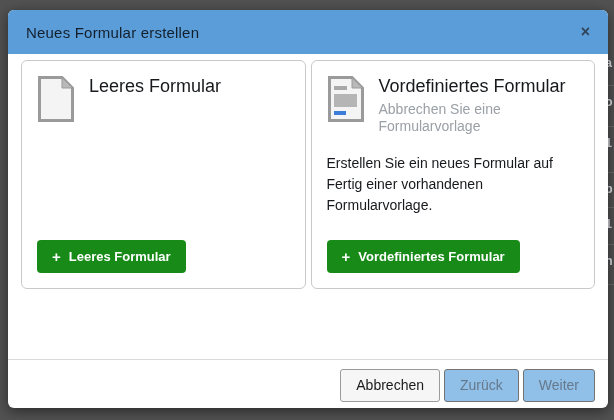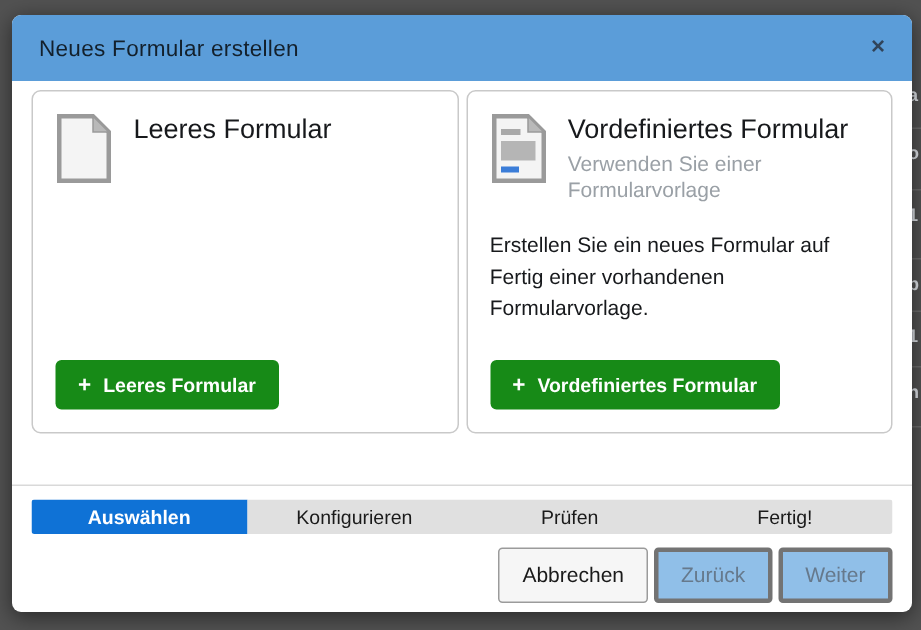--- a/index.html
+++ b/index.html
@@ -58,21 +58,21 @@
     flex:1;display:flex;align-items:center;justify-content:center;
     background:#e0e0e0;color:#1a1a1a;font-size:13px;cursor:default;
   }
   .step.active{background:#0f72d6;color:#ffffff;font-weight:700;}
   .btn-row{display:flex;justify-content:flex-end;gap:4px;}
   .btn{
     font-family:inherit;font-size:14px;border-radius:3px;
     padding:7px 15px;cursor:pointer;line-height:1.2;
   }
   .btn-cancel{background:#f6f6f6;border:1px solid #9b9b9b;color:#1a1a1a;}
-  .btn-step{background:#90bfe8;border:3px solid #737373;color:#66798c;cursor:default;}
+  .btn-step{background:#90bfe8;border:1px solid #737373;color:#66798c;cursor:default;}
 </style>
 </head>
 <body>
 
 <div class="bg-strip">
   <div class="bg-frag" style="top:46px">/a</div>
   <div class="bg-frag" style="top:85px">/o</div>
   <div class="bg-frag" style="top:126px">/1</div>
   <div class="bg-frag" style="top:172px">/p</div>
   <div class="bg-frag" style="top:207px">/1</div>
@@ -114,39 +114,33 @@
       <div class="card-head">
         <svg class="card-icon" viewBox="0 0 38 48">
           <path d="M2.5 2.5 H25 L35.5 13 V45.5 H2.5 Z" fill="#f4f4f4" stroke="#9a9a9a" stroke-width="3"></path>
           <path d="M25 2.5 L35.5 13 H25 Z" fill="#b9b9b9" stroke="#9a9a9a" stroke-width="1"></path>
           <rect x="7" y="11" width="13" height="4" fill="#a9a9a9"></rect>
           <rect x="7" y="19" width="23" height="13" fill="#b5b5b5"></rect>
           <rect x="7" y="36" width="12" height="4" fill="#3b7dd8"></rect>
         </svg>
         <div>
           <div class="card-title">Vordefiniertes Formular</div>
-          <div class="card-sub">Verwenden Sie einer Formularvorlage</div>
+          <div class="card-sub">Abbrechen Sie eine Formularvorlage</div>
         </div>
       </div>
       <div class="card-desc">Erstellen Sie ein neues Formular auf Fertig einer vorhandenen Formularvorlage.</div>
       <button class="green-btn">
         <span class="plus">+</span>
         <span>Vordefiniertes Formular</span>
       </button>
     </div>
 
   </div>
 
   <div class="modal-footer">
-    <div class="stepper">
-      <div class="step active">Auswählen</div>
-      <div class="step">Konfigurieren</div>
-      <div class="step">Prüfen</div>
-      <div class="step">Fertig!</div>
-    </div>
     <div class="btn-row">
       <button class="btn btn-cancel">Abbrechen</button>
       <button class="btn btn-step">Zurück</button>
       <button class="btn btn-step">Weiter</button>
     </div>
   </div>
 
 </div>
 
 </body></html>

